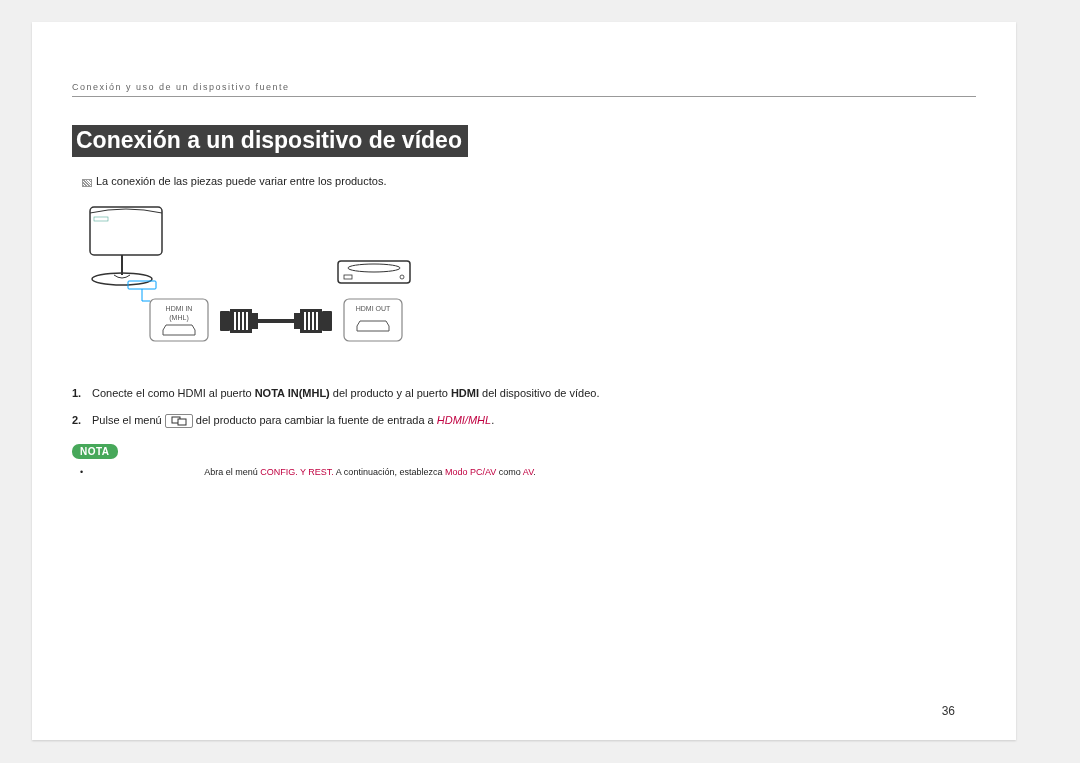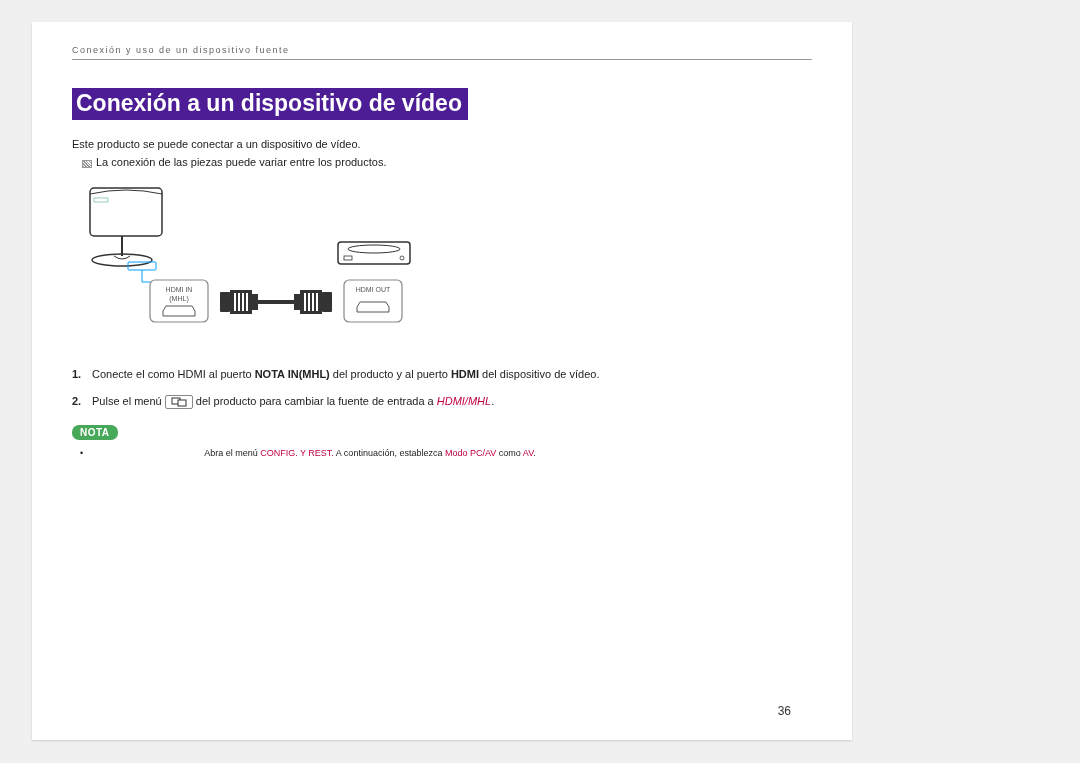--- a/index.html
+++ b/index.html
@@ -9,36 +9,36 @@
     font-family: Verdana, Arial, sans-serif;
     width: 1080px;
     height: 763px;
     position: relative;
   }
   .page {
     background: #fff;
     position: absolute;
     left: 32px;
     top: 22px;
-    width: 820px;
+    width: 984px;
     height: 718px;
     box-shadow: 0 1px 2px rgba(0,0,0,0.15);
-    padding: 23px 40px 20px 40px;
+    padding: 60px 40px 20px 40px;
     box-sizing: border-box;
   }
   .breadcrumb {
     font-size: 9px;
     letter-spacing: 1.5px;
     color: #666;
     border-bottom: 1px solid #999;
     padding-bottom: 4px;
     margin-bottom: 28px;
   }
   .main-heading {
-    background: #4c1d95;
+    background: #404040;
     color: #fff;
     display: inline-block;
     font-size: 23px;
     font-weight: bold;
     padding: 2px 6px 3px 4px;
     margin-bottom: 18px;
   }
   .intro {
     font-size: 11px;
     margin-bottom: 6px;
@@ -134,21 +134,20 @@
 </style>
 </head>
 <body>
 
 <div class="page">
 
   <div class="breadcrumb">Conexión y uso de un dispositivo fuente</div>
 
   <div class="main-heading">Conexión a un dispositivo de vídeo</div>
 
-  <div class="intro">Este producto se puede conectar a un dispositivo de vídeo.</div>
   <div class="note-line">La conexión de las piezas puede variar entre los productos.</div>
 
 
   <div class="diagram">
     <svg width="340" height="160" viewBox="0 0 340 160">
 
       <g>
         <rect x="18" y="4" width="72" height="48" rx="4" fill="none" stroke="#333" stroke-width="1.5"></rect>
         <path d="M18 10 Q54 2 90 10" fill="none" stroke="#333" stroke-width="1"></path>
         <rect x="22" y="14" width="14" height="4" fill="none" stroke="#5a9" stroke-width="0.6"></rect>

